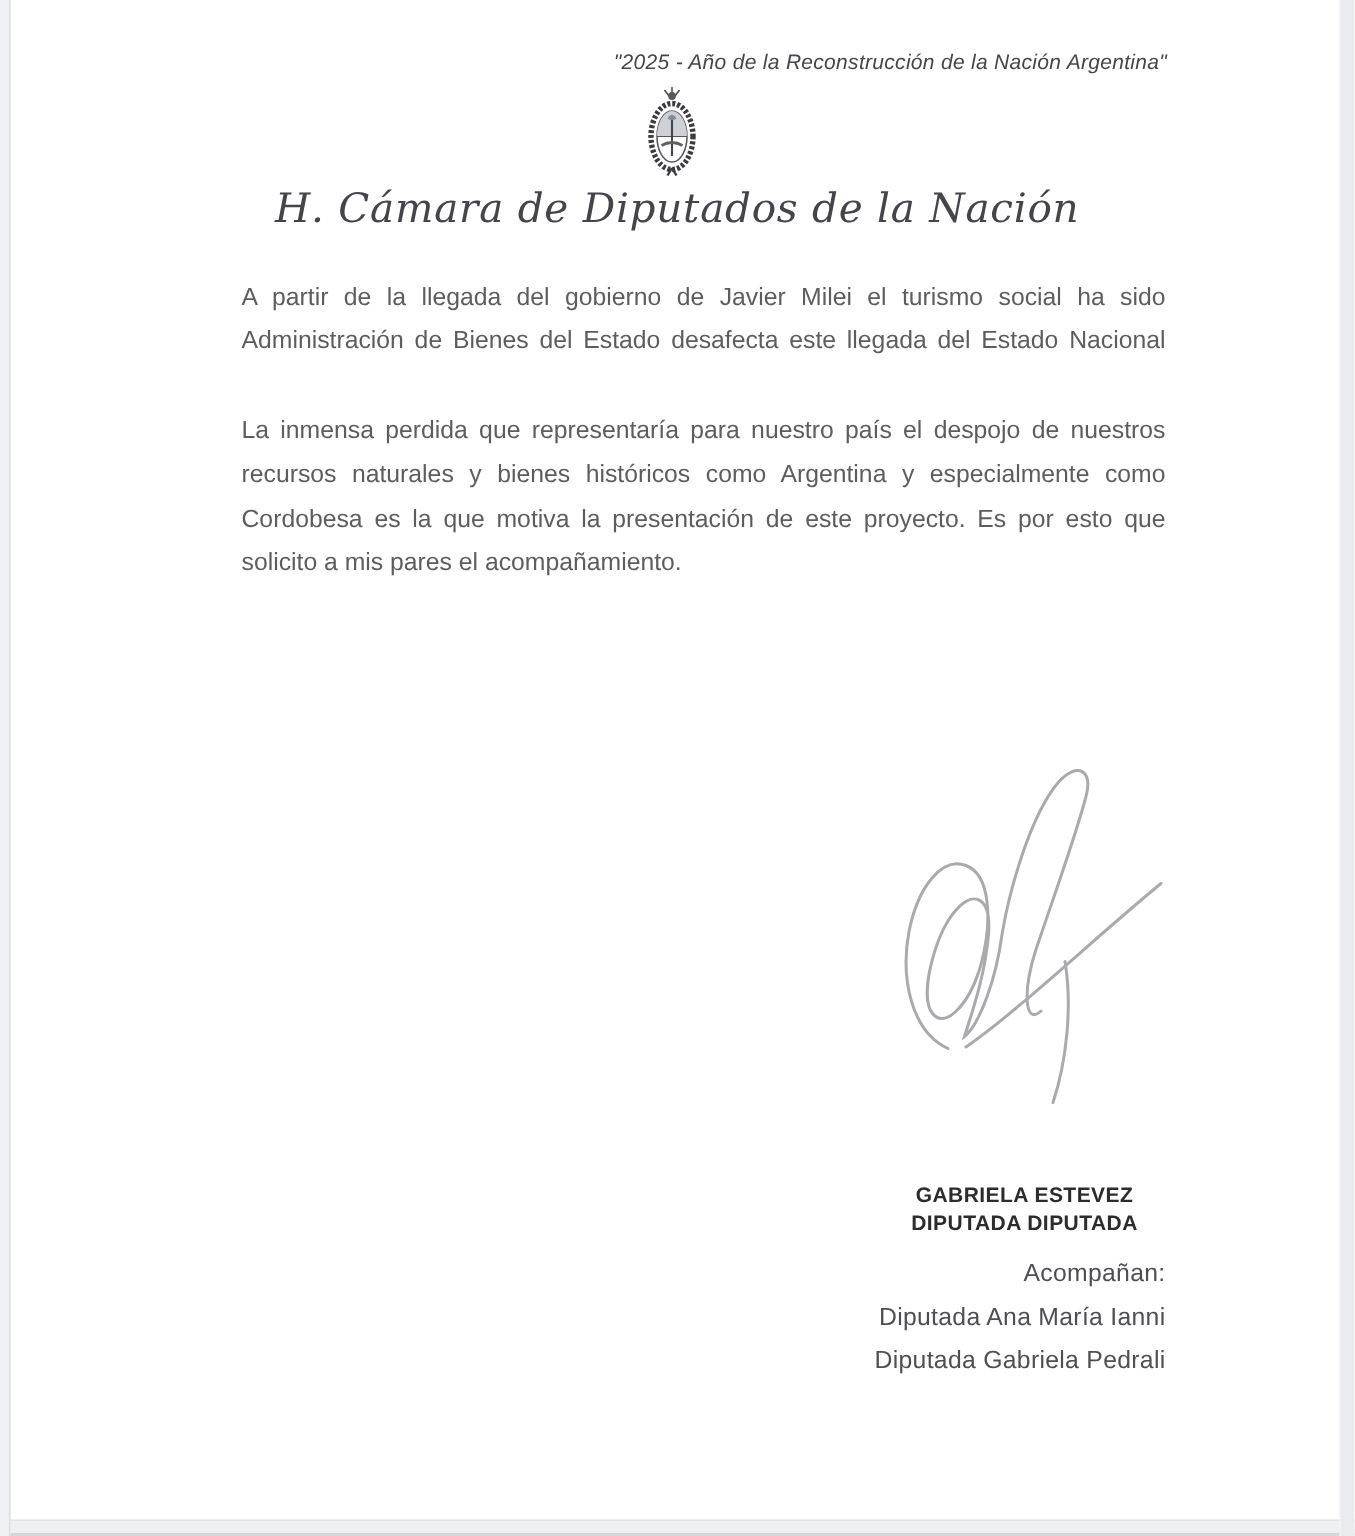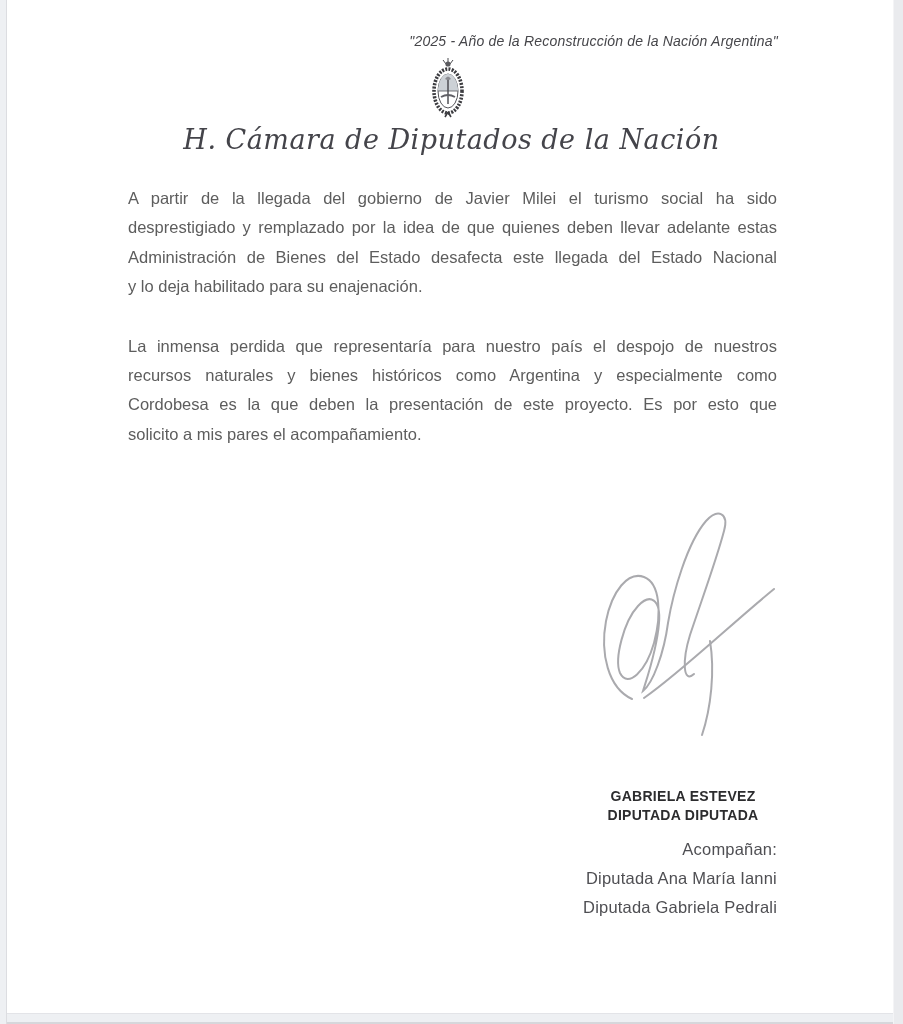--- a/index.html
+++ b/index.html
@@ -58,20 +58,21 @@
     position: absolute; left: 128px; top: 184px;
     width: 649px;
     font-size: 16.5px;
     line-height: 29.4px;
     color: var(--body-text, #5d5d5d);
   }
   .para { margin: 0 0 30px 0; }
   .para .line {
     text-align: justify;
     text-align-last: justify;
+    margin-left: 33px;
   }
   .para .line.last { text-align-last: left; }
   .signature {
     position: absolute; left: 598px; top: 503px;
     width: 180px; height: 245px;
   }
   .signer {
     position: absolute; left: 598px; top: 751px; width: 170px;
     text-align: center;
     font-weight: bold;
@@ -122,28 +123,26 @@
 
       <path d="M22,55 l-3,5 M22,55 l3,5" stroke="#3c3c40" stroke-width="1.6" fill="none"></path>
     </svg>
   </div>
 
   <div class="letterhead">H. Cámara de Diputados de la Nación</div>
 
   <div class="body-text">
     <div class="para">
         <div class="line">A partir de la llegada del gobierno de Javier Milei el turismo social ha sido</div>
-        <div class="line">desprestigiado y remplazado por la idea de que quienes deben llevar adelante estas</div>
         <div class="line">Administración de Bienes del Estado desafecta este llegada del Estado Nacional</div>
-        <div class="line last">y lo deja habilitado para su enajenación.</div>
       </div>
     <div class="para">
         <div class="line">La inmensa perdida que representaría para nuestro país el despojo de nuestros</div>
         <div class="line">recursos naturales y bienes históricos como Argentina y especialmente como</div>
-        <div class="line">Cordobesa es la que deben la presentación de este proyecto. Es por esto que</div>
+        <div class="line">Cordobesa es la que motiva la presentación de este proyecto. Es por esto que</div>
         <div class="line last">solicito a mis pares el acompañamiento.</div>
       </div>
   </div>
 
   <div class="signature">
     <svg width="180" height="245" viewBox="0 0 180 245" xmlns="http://www.w3.org/2000/svg">
       <g fill="none" stroke="#a6a6aa" stroke-width="2" stroke-linecap="round" opacity="0.95">
         <path d="M34,196 C10,185 2,150 8,118 C14,88 30,68 46,74 C62,80 64,110 56,140
                  C48,168 30,186 22,170 C16,156 26,118 40,103 C52,90 63,96 61,120
                  C59,146 50,172 45,188 C55,180 66,150 70,120 C75,90 89,40 108,18

